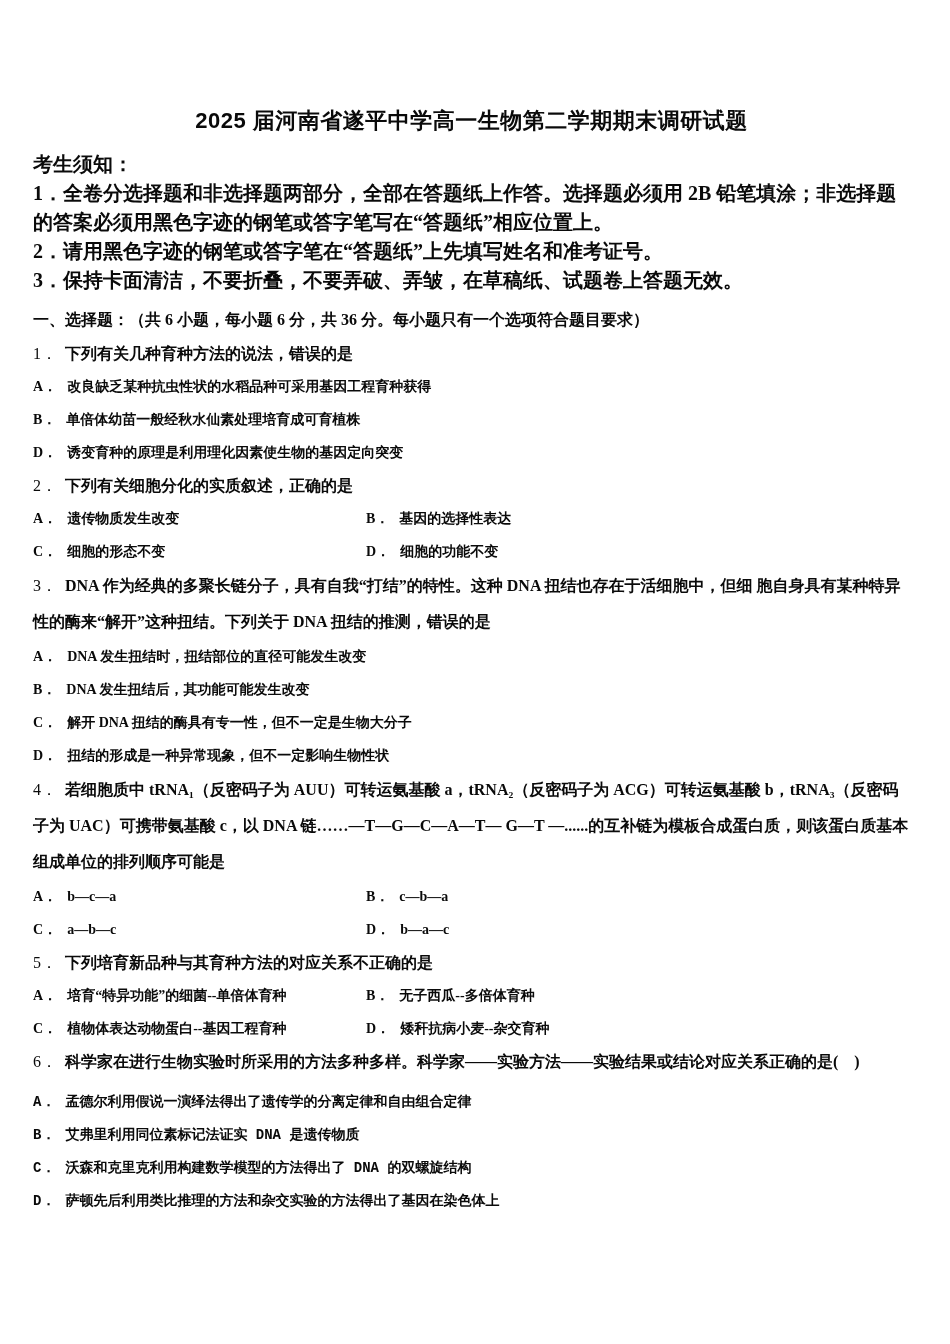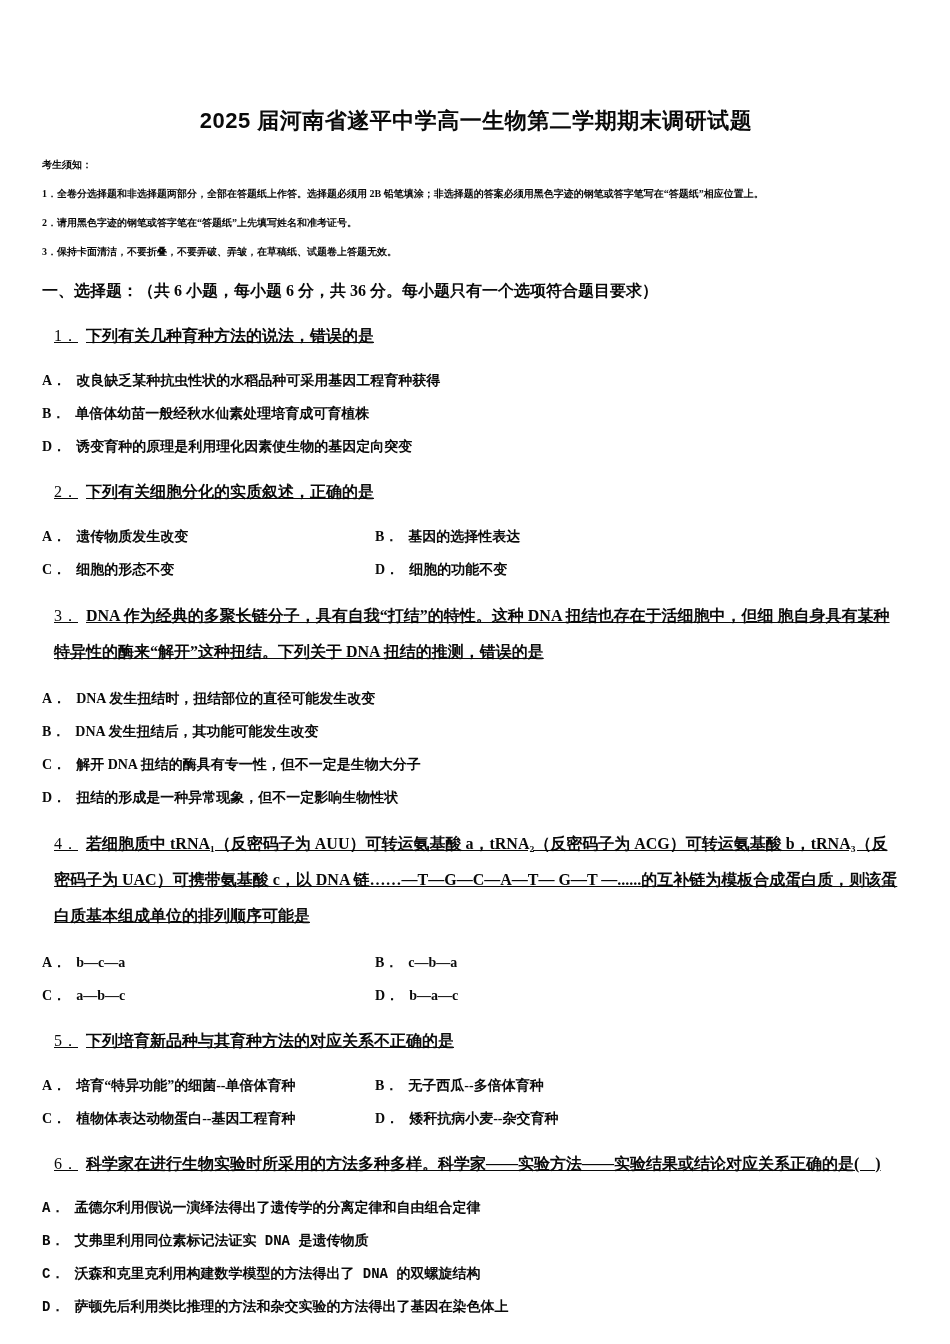--- a/index.html
+++ b/index.html
@@ -5,51 +5,50 @@
   html, body { margin: 0; padding: 0; background: #888; }
   .page {
     position: relative;
     width: 950px;
     height: 1344px;
     margin: 0 auto;
     background: #ffffff;
     color: #0a0a0a;
     font-family: "Liberation Serif", "DejaVu Serif", serif;
     box-sizing: border-box;
-    padding: 106px 40px 0 42px;
+    padding: 106px 40px 0 33px;
     overflow: hidden;
   }
   .title {
     margin: 0;
     font-family: "Liberation Sans", "DejaVu Sans", sans-serif;
     font-size: 22px;
     line-height: 30px;
     font-weight: 700;
     text-align: center;
     letter-spacing: 0.5px;
   }
   .notice { margin-top: 14px; }
   .notice p {
     margin: 0;
-    font-size: 10px;
+    font-size: 20px;
     line-height: 29px;
     font-weight: 600;
   }
   .section-heading {
     margin: 8px 0 1px 0;
     font-size: 16px;
     line-height: 33px;
     font-weight: 700;
   }
   .stem {
-    margin: 12px;
+    margin: 0;
     font-size: 16px;
     line-height: 33px;
     font-weight: 600;
-    text-decoration: underline;
   }
   .stem.multi { line-height: 36px; }
   .q-num { font-weight: 400; padding-right: 8px; }
   .opt {
     margin: 0;
     font-size: 14px;
     line-height: 33px;
     font-weight: 600;
   }
   .opt-label { font-weight: 700; padding-right: 10px; }

